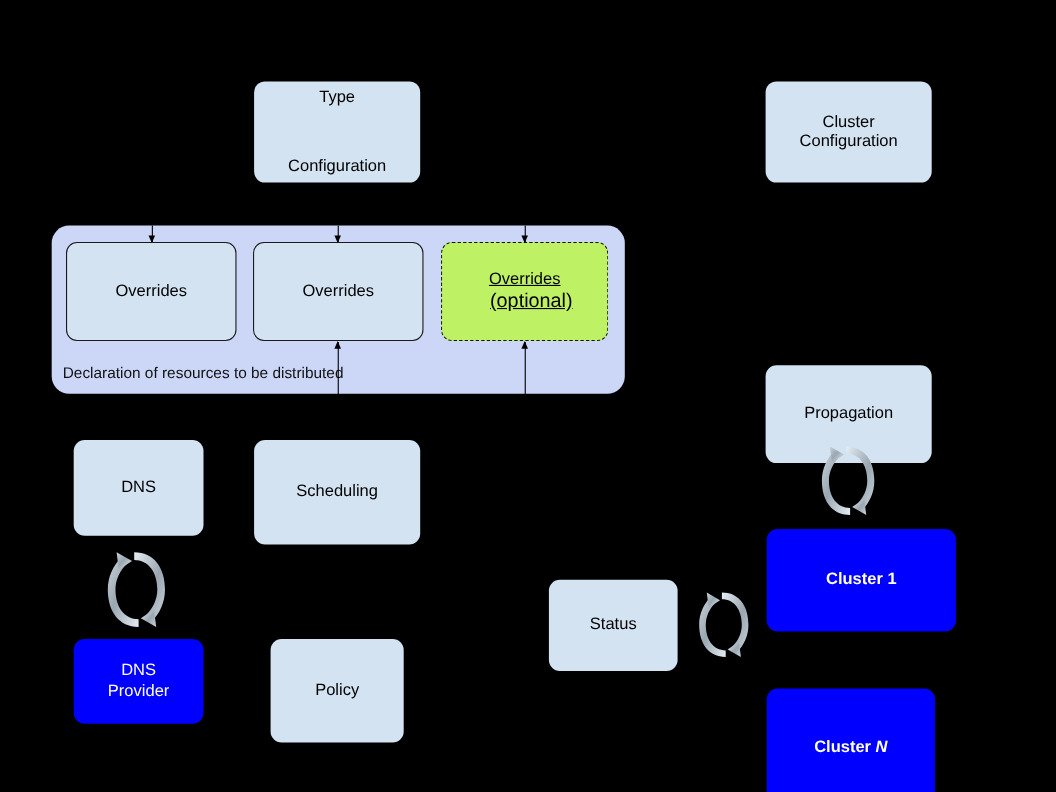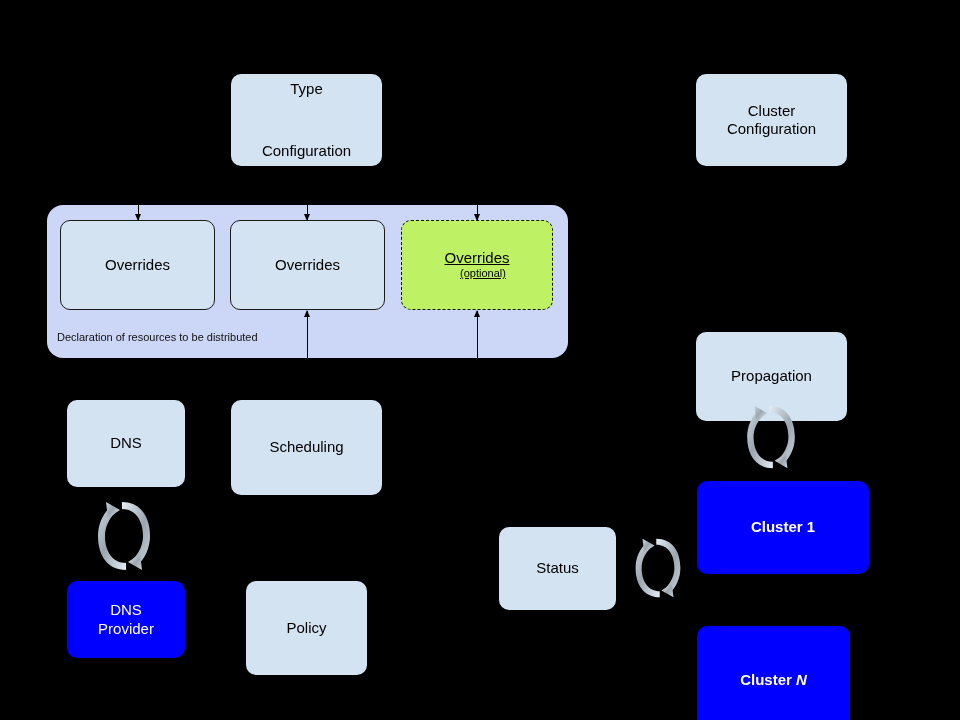--- a/index.html
+++ b/index.html
@@ -70,21 +70,21 @@
   
   #declaration-container {
     position: absolute;
     box-sizing: border-box;
     background: #ccd6f7;
     border-radius: 16px;
     z-index: 1;
   }
   #declaration-caption {
     position: absolute;
-    font-size: 11px;
+    font-size: 14px;
     color: #111111;
     white-space: nowrap;
     z-index: 4;
     text-align: right;
   }
 
   
   .varrow {
     position: absolute;
     z-index: 5;
@@ -150,21 +150,21 @@
   <div class="node outlined" id="node-template" style="left:60px; top:220px; width:155px; height:90px;">
     <span>Overrides</span>
   </div>
 
   <div class="node outlined" id="node-placement" style="left:230px; top:220px; width:155px; height:90px;">
     <span>Overrides</span>
   </div>
 
   <div class="node dashdot" id="node-overrides" style="left:401px; top:220px; width:152px; height:90px;">
     <span>Overrides</span>
-    <span class="line2" style="font-size:11px;margin-left:12px;">(optional)</span>
+    <span class="line2" style="font-size:18px;margin-left:12px;">(optional)</span>
   </div>
 
   <div class="varrow" style="left:134px; top:205px; width:9px; height:15px;">
     <div class="shaft"></div>
       <div class="head-down"></div>
   </div>
   <div class="varrow" style="left:303px; top:205px; width:9px; height:15px;">
     <div class="shaft"></div>
       <div class="head-down"></div>
   </div>

